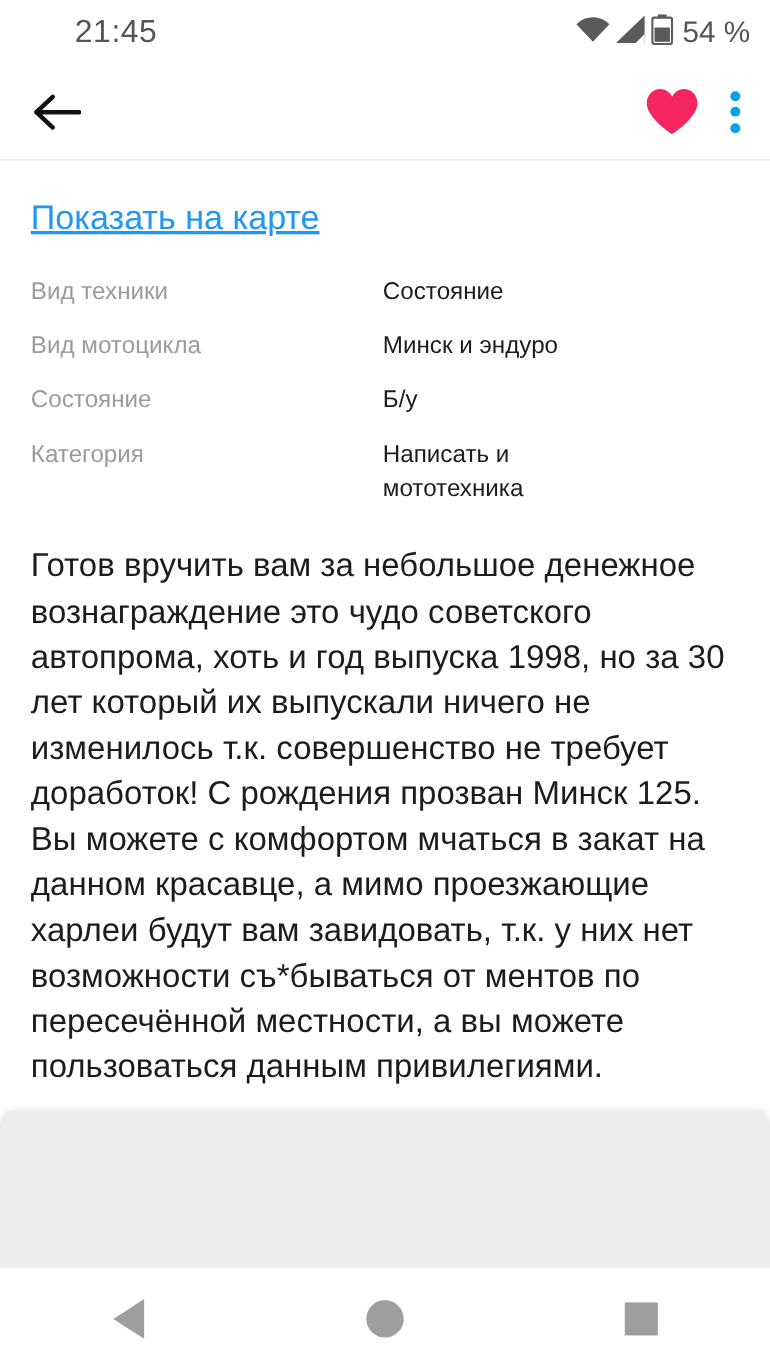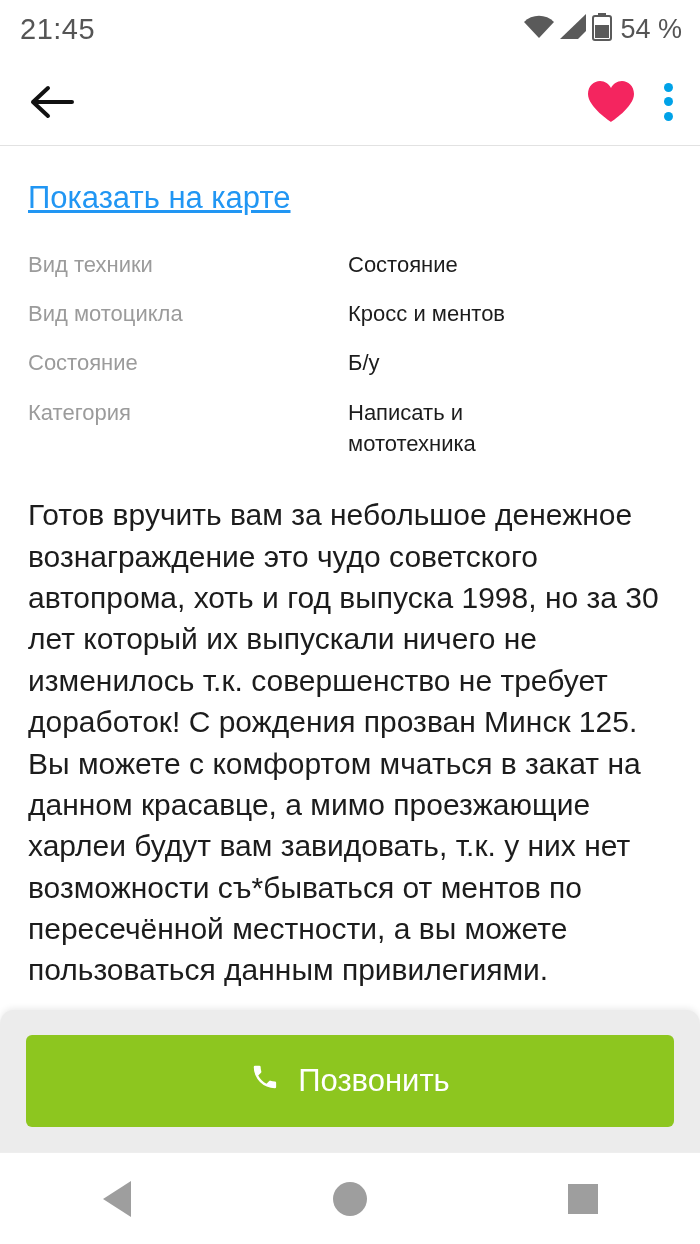--- a/index.html
+++ b/index.html
@@ -27,20 +27,21 @@
     align-items: center;
     justify-content: space-between;
     padding: 0 18px 0 20px;
     flex: 0 0 58px;
     color: #5a5a5a;
   }
   .status-time {
     font-size: 29px;
     color: #555555;
     letter-spacing: 0.5px;
+    margin-left: 48px;
   }
   .status-right {
     display: flex;
     align-items: center;
     gap: 4px;
   }
   .status-battery-text {
     font-size: 27px;
     color: #555555;
     margin-left: 4px;
@@ -245,48 +246,40 @@
     <a class="map-link" href="#">Показать на карте</a>
 
     <table class="spec-table">
       <tbody>
           <tr>
         <td class="spec-key">Вид техники</td>
         <td class="spec-val">Состояние</td>
       </tr>
       <tr>
         <td class="spec-key">Вид мотоцикла</td>
-        <td class="spec-val">Кросс и ментов</td>
+        <td class="spec-val">Минск и эндуро</td>
       </tr>
       <tr>
         <td class="spec-key">Состояние</td>
         <td class="spec-val">Б/у</td>
       </tr>
       <tr>
         <td class="spec-key">Категория</td>
         <td class="spec-val" style="white-space:pre-line">Написать и
 мототехника</td>
       </tr>
     </tbody>
       </table>
 
     <div class="description">Готов вручить вам за небольшое денежное вознаграждение это чудо советского автопрома, хоть и год выпуска 1998, но за 30 лет который их выпускали ничего не изменилось т.к. совершенство не требует доработок! С рождения прозван Минск 125. Вы можете с комфортом мчаться в закат на данном красавце, а мимо проезжающие харлеи будут вам завидовать, т.к. у них нет возможности съ*бываться от ментов по пересечённой местности, а вы можете пользоваться данным привилегиями.</div>
 
     <div class="cutoff-line">Спидометр не работает в виду отсутствия</div>
 
     
     <div class="bottom-panel">
-      <button class="action-btn btn-call">
-        <span>
-          <svg width="30" height="30" viewBox="0 0 24 24">
-            <path d="M6.6 10.8a15 15 0 0 0 6.6 6.6l2.2-2.2a1 1 0 0 1 1-.25 11 11 0 0 0 3.5.56 1 1 0 0 1 1 1V20a1 1 0 0 1-1 1A17 17 0 0 1 3 4a1 1 0 0 1 1-1h3.5a1 1 0 0 1 1 1 11 11 0 0 0 .56 3.5 1 1 0 0 1-.25 1z" fill="#ffffff"></path>
-          </svg>
-        </span>
-        <span>Позвонить</span>
-      </button>
     </div>
   </div>
 
   <div class="nav-bar">
     <div class="nav-item">
       <span class="nav-triangle"></span>
     </div>
     <div class="nav-item">
       <span class="nav-circle"></span>
     </div>

